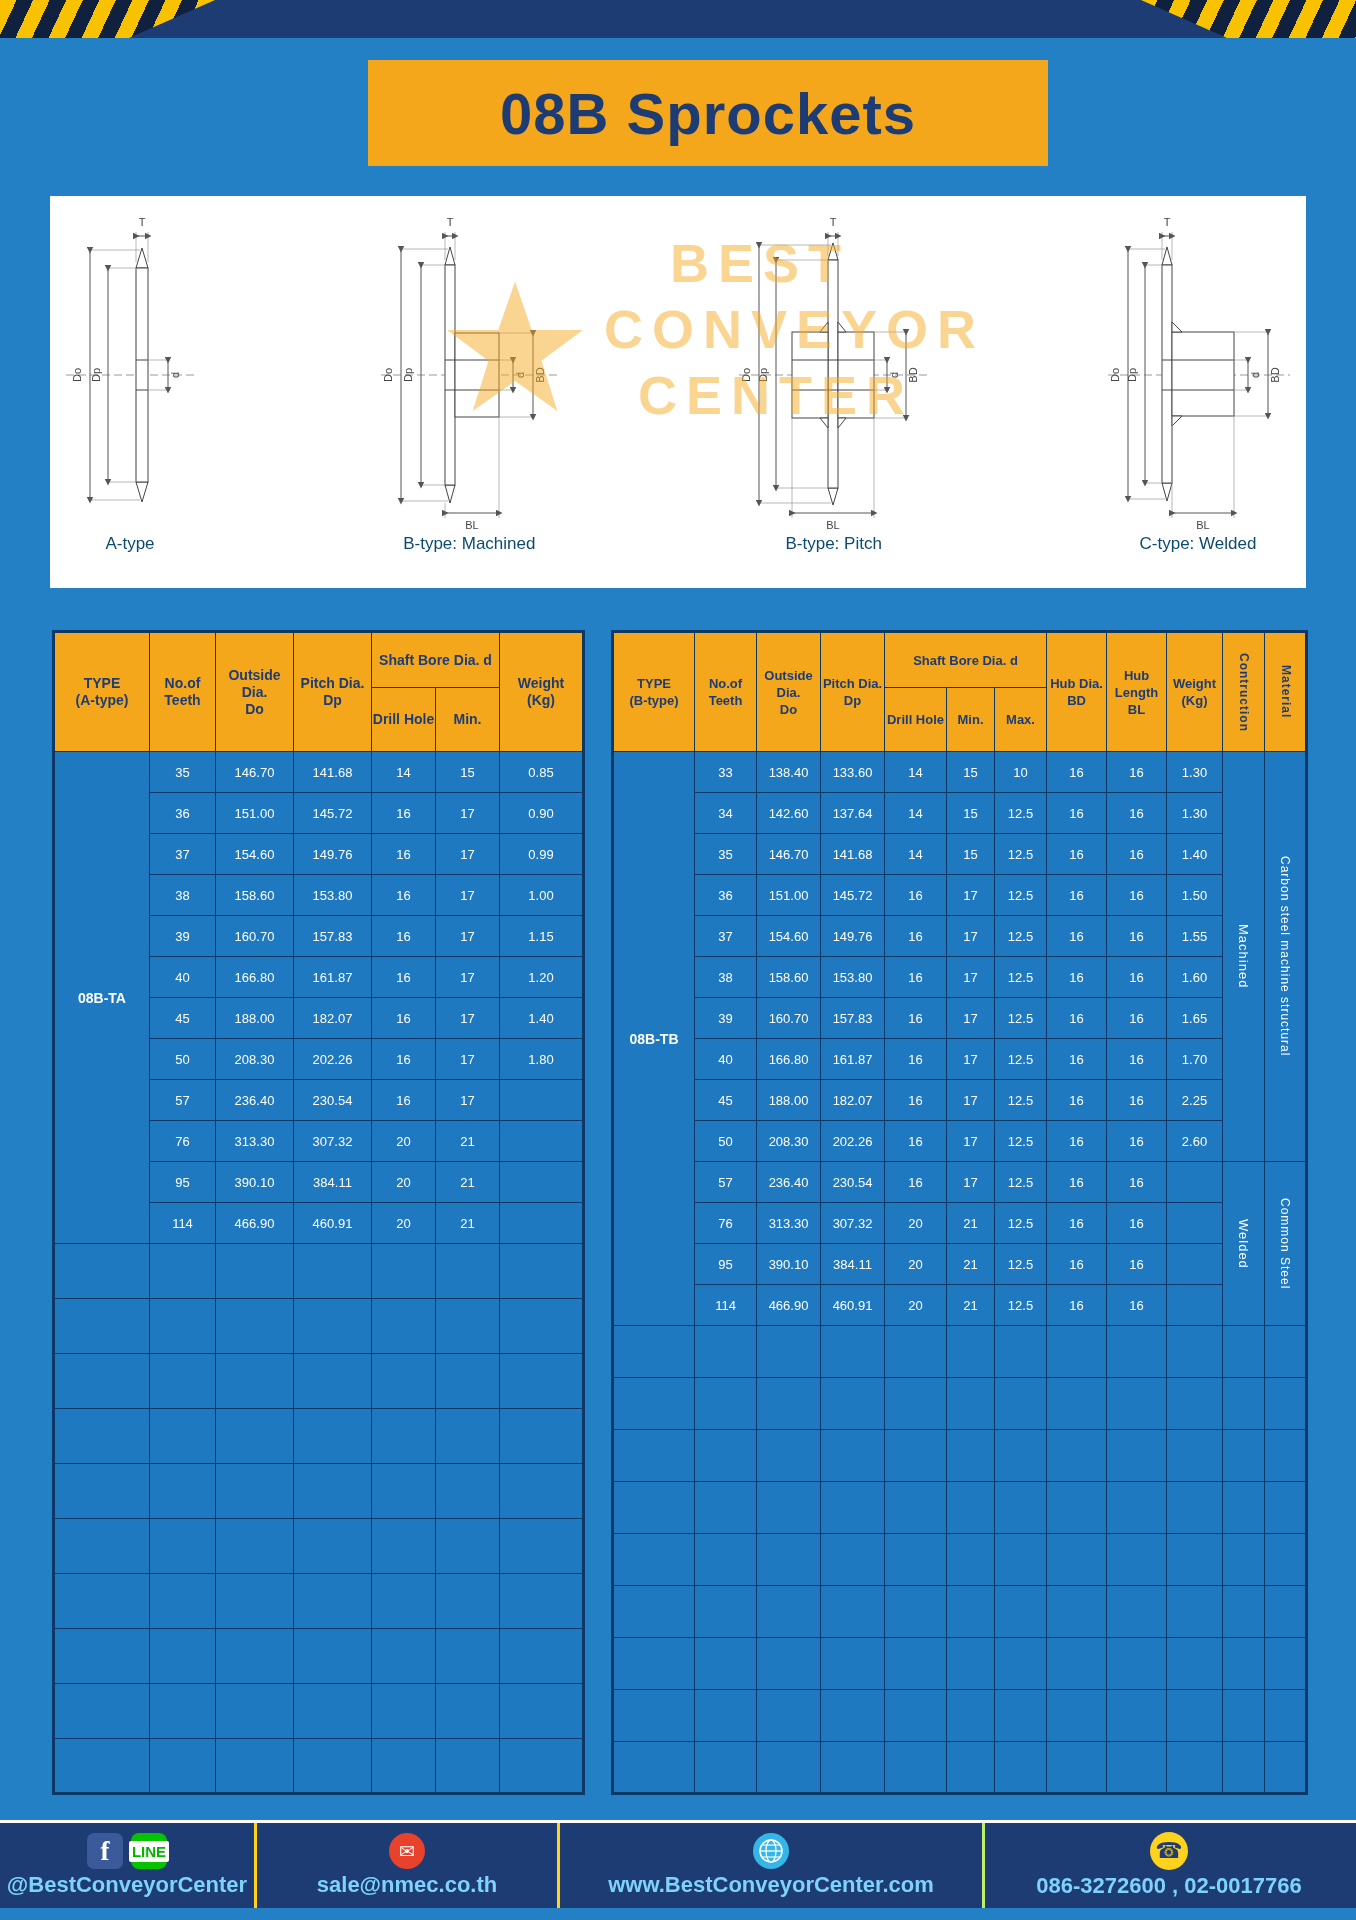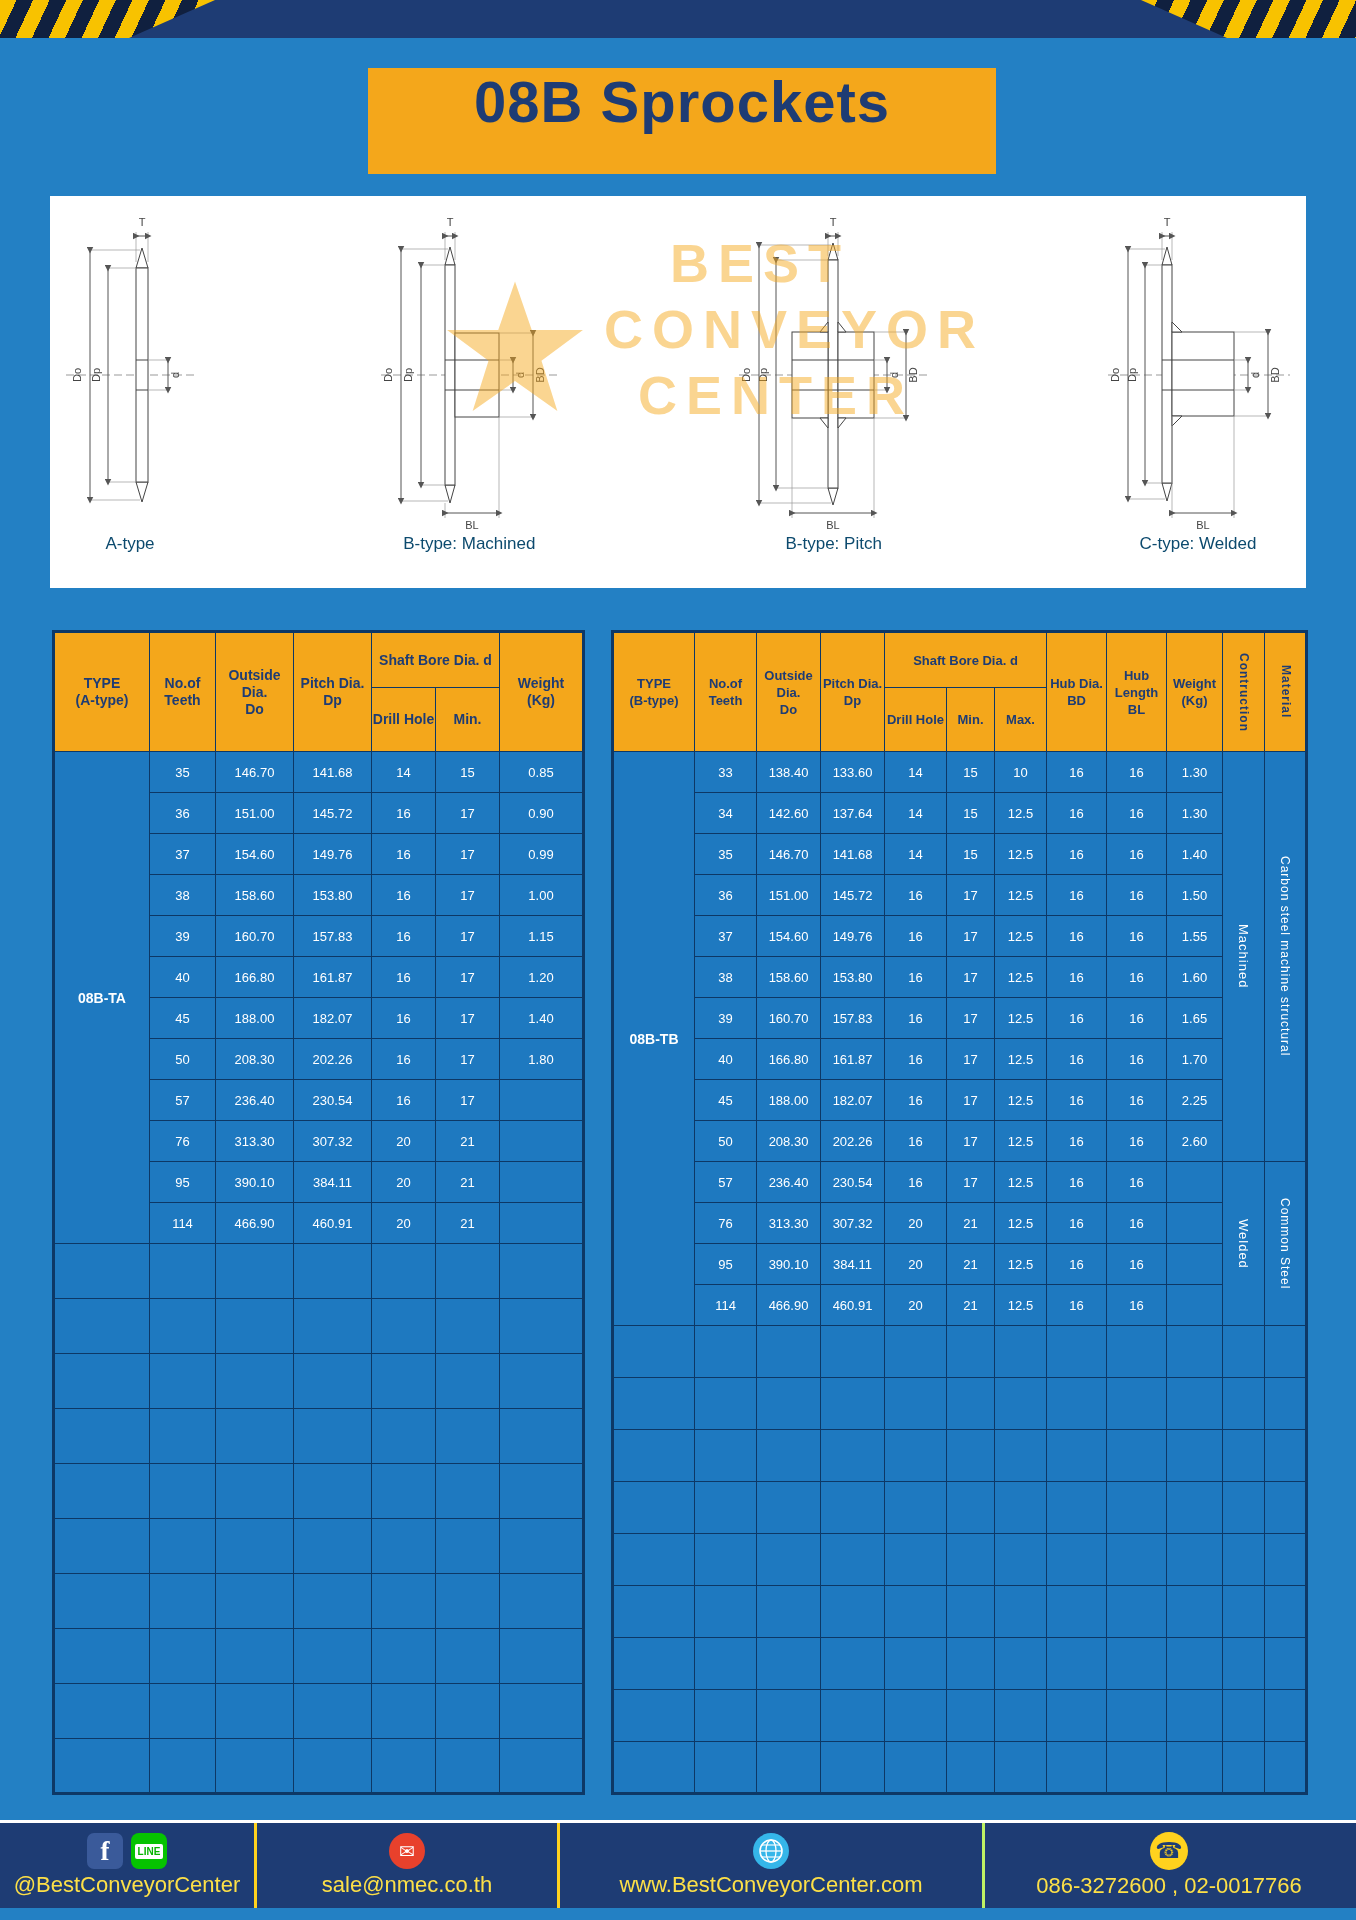--- a/index.html
+++ b/index.html
@@ -9,22 +9,22 @@
     background:#2380c4;
     font-family:"Liberation Sans",sans-serif;
   }
   
   .top-band{position:absolute;top:0;left:0;width:1356px;height:38px;background:#1e3c74}
   .hazard{position:absolute;top:0;height:38px;width:215px;
     background:repeating-linear-gradient(115deg,#f8c200 0 15px,#10203f 15px 30px)}
   .hazard-left{left:0;clip-path:polygon(0 0,100% 0,60% 100%,0 100%)}
   .hazard-right{right:0;clip-path:polygon(0 0,100% 0,100% 100%,40% 100%)}
   
-  .banner{position:absolute;top:68px;left:368px;width:628px;height:106px;background:#f4a71b;
-    display:flex;justify-content:center}
+  .banner{position:absolute;top:60px;left:368px;width:680px;height:106px;background:#f4a71b;
+    display:flex;align-items:center;justify-content:center}
   .banner h1{font-size:58px;color:#1e3c74;font-weight:bold;letter-spacing:1px}
   
   .panel{position:absolute;top:196px;left:50px;width:1256px;height:392px;background:#ffffff;display:flex}
   .specs{width:330px;padding:118px 0 0 26px;position:relative;z-index:6}
   .spec-line{font-size:20px;font-weight:bold;color:#16365f;line-height:32px;white-space:nowrap}
   .figures{flex:1;display:flex;gap:6px;padding:14px 8px 0 0;position:relative;z-index:1;justify-content:space-between}
   .figure{text-align:center}
   .figure svg{display:block;margin:0 auto}
   .caption{font-size:17px;color:#0c4a6e;margin-top:2px}
   
@@ -54,26 +54,26 @@
   .vcell.mat{font-size:12px}
   th.vhead{writing-mode:vertical-rl;letter-spacing:1px;font-size:12px !important;white-space:nowrap}
   
   .footer{position:absolute;top:1820px;left:0;width:1356px;height:88px;background:#1e3c74;
     border-top:3px solid #ffffff;display:flex}
   .fsec{display:flex;flex-direction:column;align-items:center;justify-content:center;gap:3px}
   .fsec1{width:257px;border-right:3px solid #ffd21e}
   .fsec2{width:303px;border-right:3px solid #ffd21e}
   .fsec3{width:425px;border-right:3px solid #bef264}
   .fsec4{width:368px}
-  .ftext{color:#fde047;font-size:22px;font-weight:normal;white-space:nowrap}
+  .ftext{color:#7dd3fc;font-size:22px;font-weight:bold;white-space:nowrap}
   .icon-row{display:flex;gap:8px;align-items:center}
   .fb{width:36px;height:36px;border-radius:7px;background:#3a5a9a;color:#fff;font-size:27px;font-weight:bold;
     display:flex;align-items:center;justify-content:center;font-family:"Liberation Serif",serif}
   .line-icon{width:36px;height:36px;border-radius:8px;background:#06c300;display:flex;align-items:center;justify-content:center}
-  .line-inner{background:#fff;border-radius:2px;padding:2px 3px;color:#06b300;font-size:10px;font-weight:bold}
+  .line-inner{background:#fff;border-radius:2px;padding:2px 3px;color:#06b300;font-size:15px;font-weight:bold}
   .mail{width:36px;height:36px;border-radius:50%;background:#e8412c;color:#fff;display:flex;align-items:center;justify-content:center;font-size:19px}
   .globe{width:36px;height:36px;border-radius:50%;background:#35b6e9;display:flex;align-items:center;justify-content:center}
   .phone{width:38px;height:38px;border-radius:50%;background:#ffd21e;color:#1e3c74;display:flex;align-items:center;justify-content:center;font-size:22px}
   
   .dimtxt{font-size:11px;fill:#444}
 </style>
 </head>
 <body>
 
 <div class="top-band">

